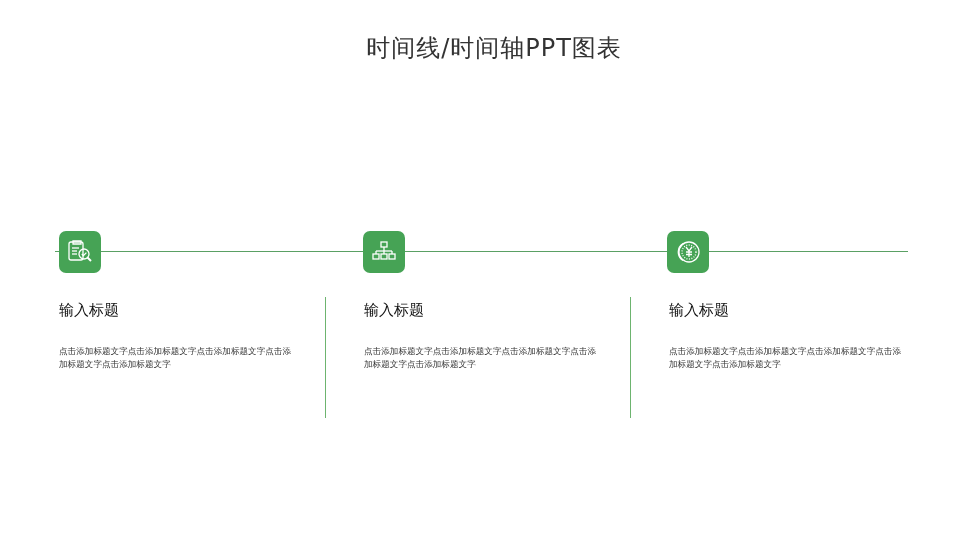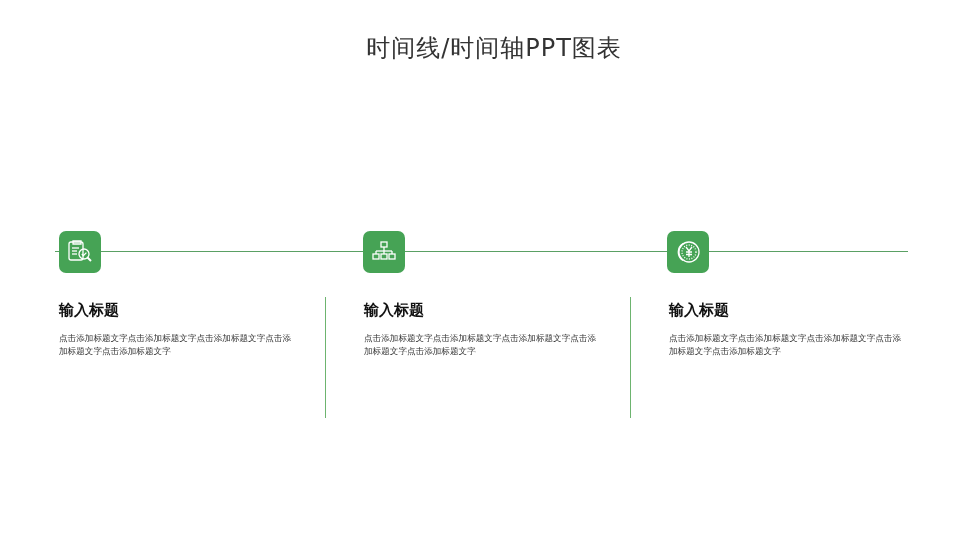--- a/index.html
+++ b/index.html
@@ -4,22 +4,22 @@
 <style>
   * { margin: 0; padding: 0; box-sizing: border-box; }
   html, body { width: 960px; height: 540px; background: #ffffff; overflow: hidden; }
   body { position: relative; font-family: "DejaVu Sans", "Liberation Sans", sans-serif; color: #222; }
   .title { position: absolute; top: 32px; left: 0; width: 988px; text-align: center; font-size: 24px; color: #333; letter-spacing: 1px; }
   .timeline { position: absolute; left: 55px; top: 251px; width: 853px; height: 1px; background: #5aa064; }
   .node { position: absolute; top: 231px; width: 42px; height: 42px; background: #46a355; border-radius: 7px; display: flex; align-items: center; justify-content: center; }
   .node svg { width: 30px; height: 30px; }
   .divider { position: absolute; top: 297px; width: 1px; height: 121px; background: #6db46f; }
   .card { position: absolute; top: 300px; width: 240px; }
-  .card-title { font-size: 15px; font-weight: bold; color: #111; line-height: 20px; }
-  .card-text { margin-top: 12px; font-size: 8.6px; color: #333; line-height: 13px; }
+  .card-title { font-size: 15px; font-weight: normal; color: #111; line-height: 20px; }
+  .card-text { margin-top: 25px; font-size: 8.6px; color: #333; line-height: 13px; }
 </style>
 </head>
 <body>
 
 <div class="title">时间线/时间轴PPT图表</div>
 
 <div class="timeline"></div>
 
 <div class="node" style="left:59px;">
   <svg viewBox="0 0 30 30" fill="none" stroke="#fff" stroke-width="1.3">

